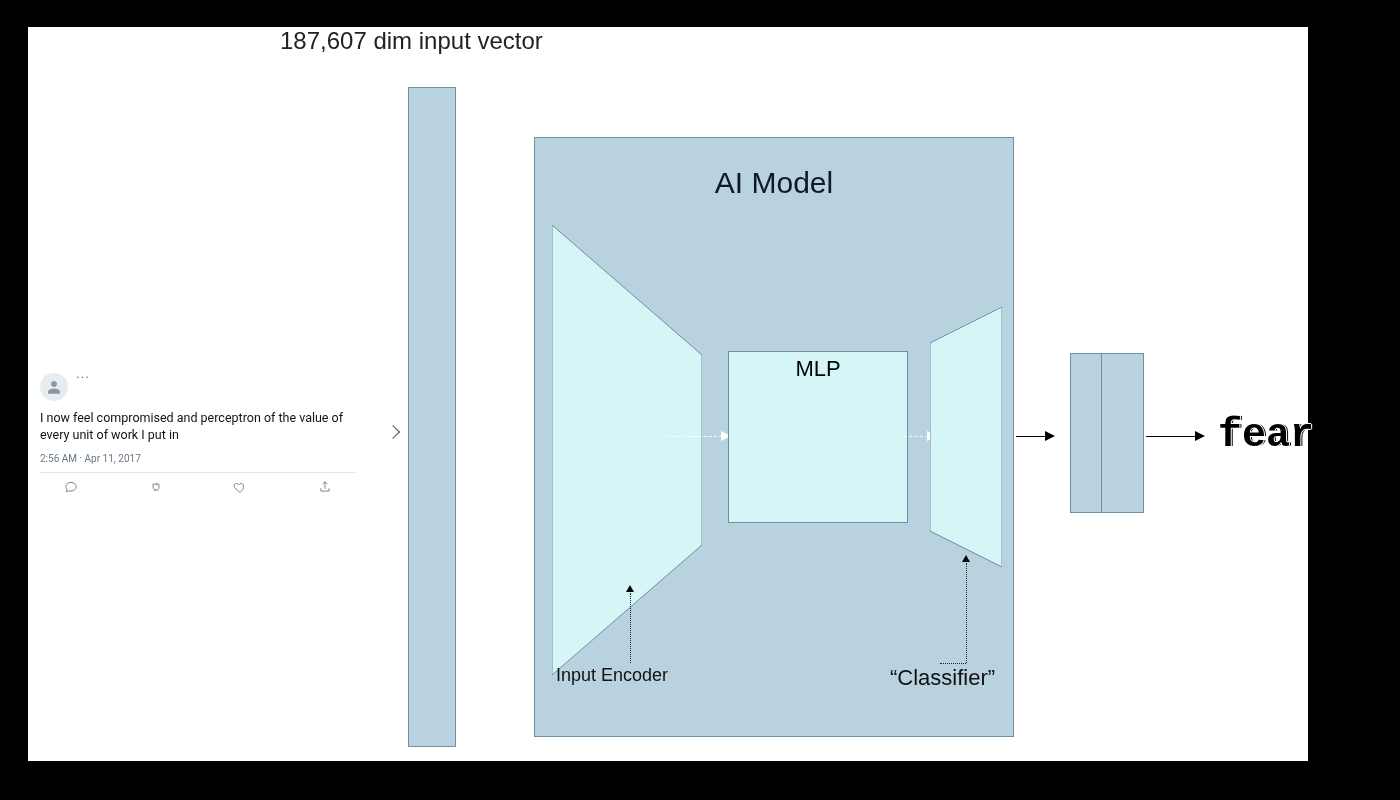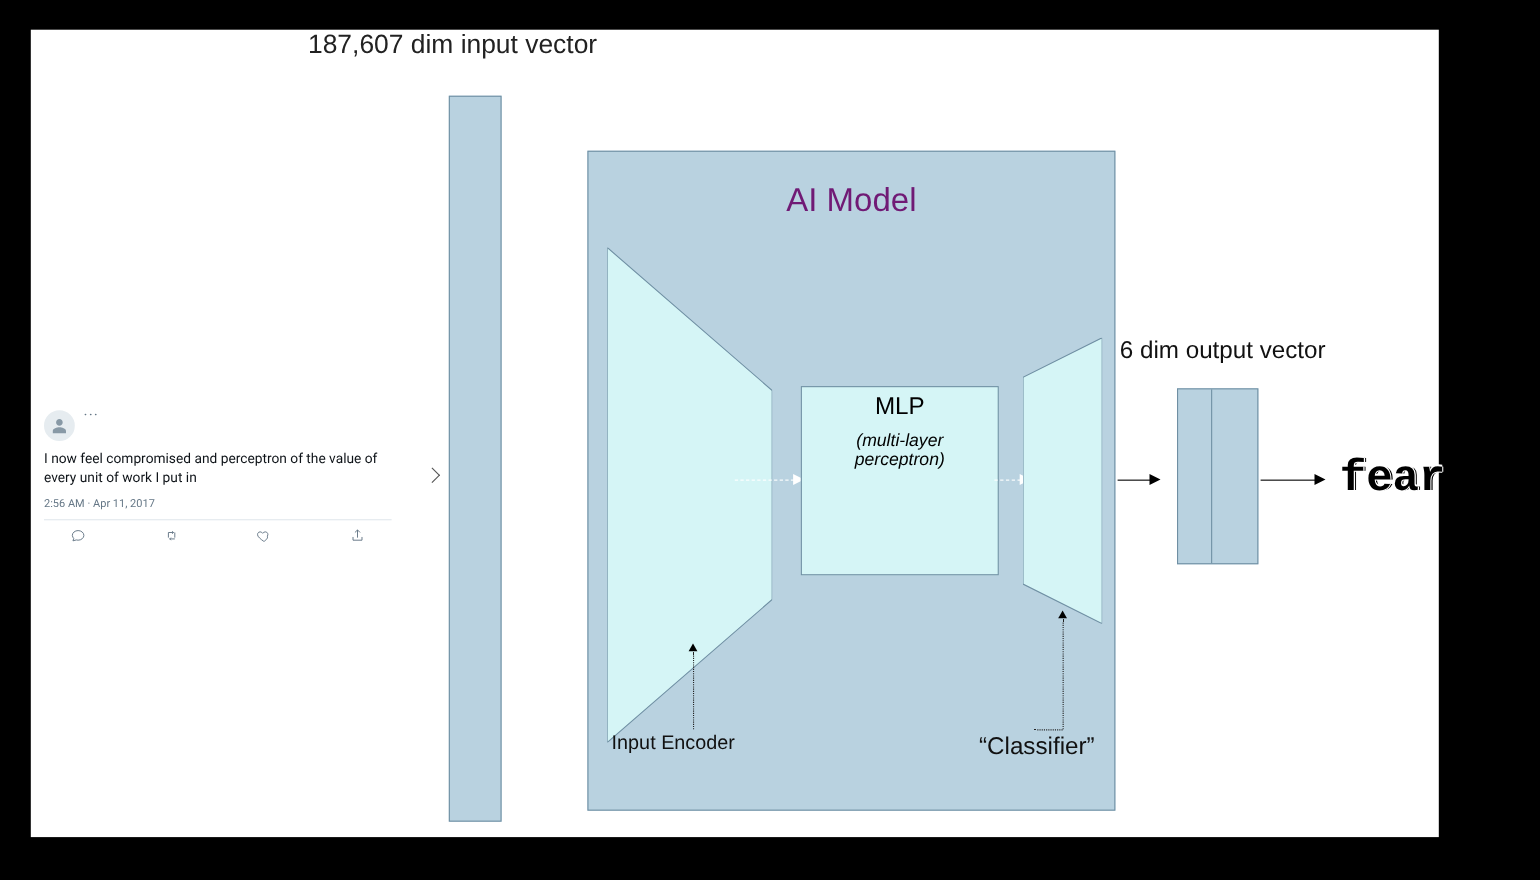--- a/index.html
+++ b/index.html
@@ -50,34 +50,34 @@
     font-size: 24px; color:#222;
     text-shadow: 1px 0 #fff, -1px 0 #fff, 0 1px #fff, 0 -1px #fff;
   }
 
   
   .model {
     left: 506px; top: 110px;
     width: 480px; height: 600px;
     background:#b9d2e0; border:1px solid #6f8fa3;
   }
-  .model .title { text-align:center; font-size:30px; margin-top:28px; color:#701a75; }
+  .model .title { text-align:center; font-size:30px; margin-top:28px; color:#0f172a; }
 
   
   .encoder-svg { left:524px; top:198px; width:150px; height:450px; }
   
   .classifier-svg { left:902px; top:280px; width:72px; height:260px; }
 
   
   .mlp {
     left:700px; top:324px;
     width:180px; height:172px;
     background:#d5f5f6; border:1px solid #6f8fa3;
     text-align:center;
-    display:flex; flex-direction:column; justify-content:flex-start;
+    display:flex; flex-direction:column; justify-content:space-between;
     padding:4px 8px;
   }
   .mlp .big { font-size:22px; }
   .mlp .sub { font-size:16px; font-style:italic; margin-top:10px; }
 
   
   .enc-label { left:528px; top:638px; font-size:18px; color:#111; }
   .cls-label { left:862px; top:638px; font-size:22px; color:#111; }
 
   
@@ -189,21 +189,20 @@
     <polygon points="0,0 150,130 150,320 0,450" fill="#d5f5f6" stroke="#6f8fa3" stroke-width="1"></polygon>
   </svg>
 
   <div class="arrow white" style="left:640px; top:404px; width:64px;">
     <div class="shaft" style="width:54px;"></div>
       <div class="head"></div>
   </div>
 
   <div class="abs mlp">
     <div class="big">MLP</div>
-    <div class="sub">(multi-layer perceptron)</div>
   </div>
 
   <div class="arrow white" style="left:876px; top:404px; width:34px;">
     <div class="shaft" style="width:24px;"></div>
       <div class="head"></div>
   </div>
 
   <svg class="abs classifier-svg" viewBox="0 0 72 260">
     <polygon points="0,36 72,0 72,260 0,224" fill="#d5f5f6" stroke="#6f8fa3" stroke-width="1"></polygon>
   </svg>
@@ -217,21 +216,20 @@
   <div class="dot-tri" style="left:934px; top:528px;"></div>
   <div class="dotted" style="left:938px; top:536px; height:100px;"></div>
   <div style="position:absolute; left:912px; top:636px; width:26px; border-top:1px dotted #222;"></div>
 
   <div class="arrow black" style="left:988px; top:404px; width:40px;">
     <div class="shaft" style="width:30px;"></div>
       <div class="head"></div>
   </div>
   <div class="openhead" style="left:1044px; top:400px;"></div>
 
-  <div class="abs outlabel">6 dim output vector</div>
 
   <div class="abs outvec">
     <div class="sep"></div>
   </div>
 
   <div class="arrow black" style="left:1118px; top:404px; width:60px;">
     <div class="shaft" style="width:50px;"></div>
       <div class="head"></div>
   </div>
 

